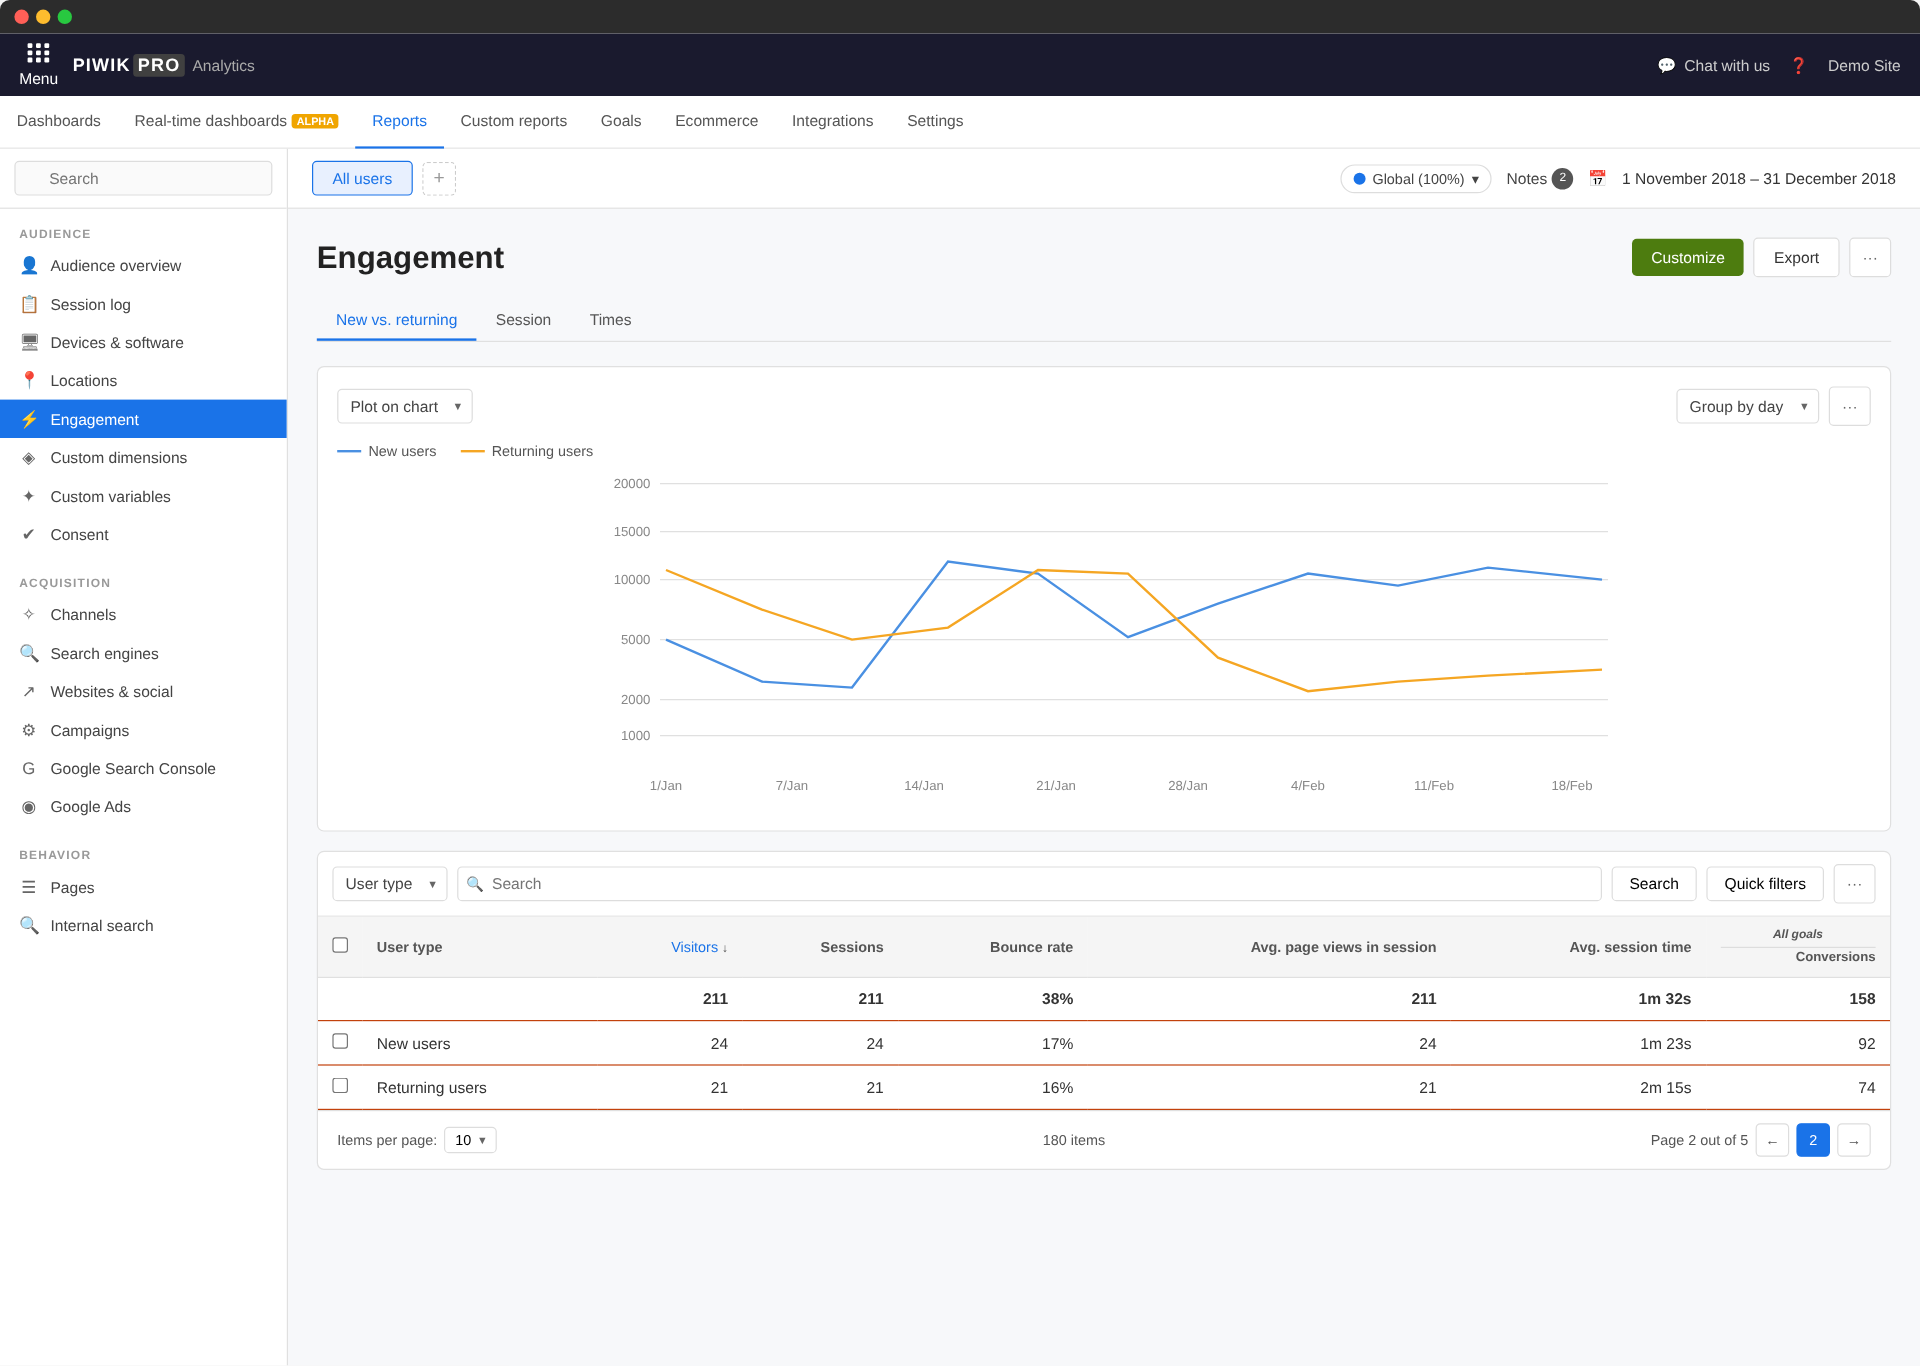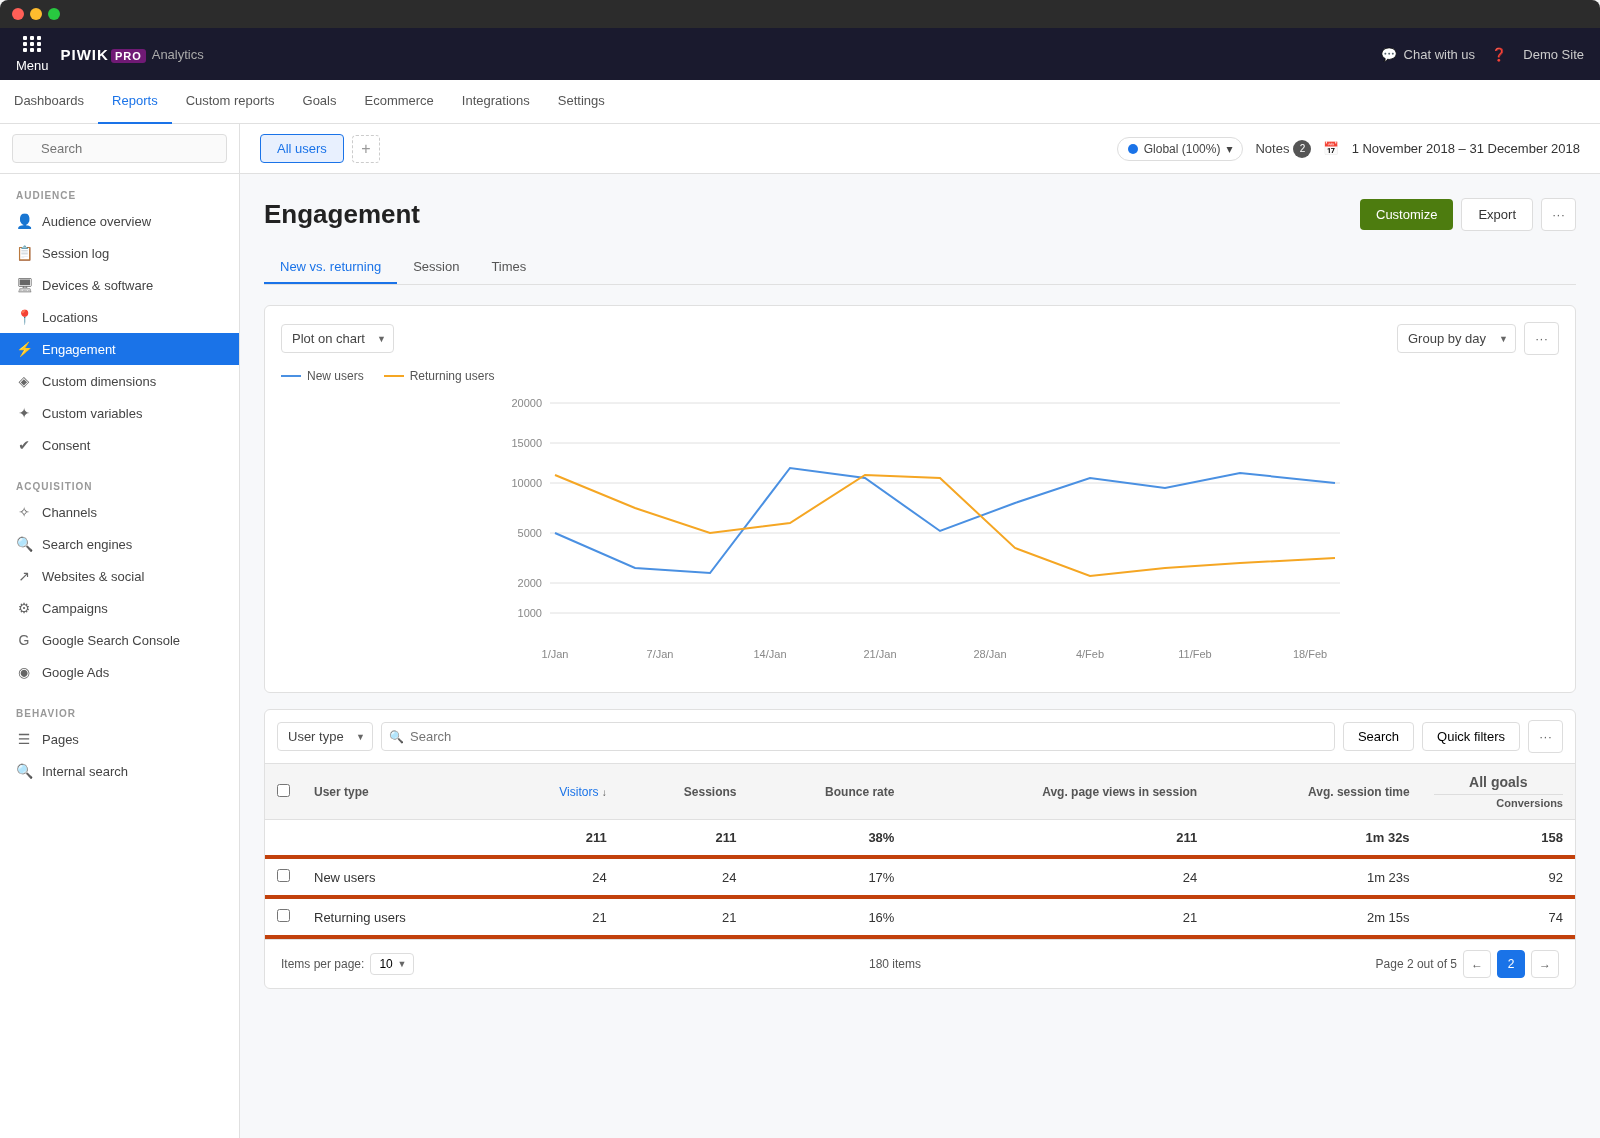--- a/index.html
+++ b/index.html
@@ -13,21 +13,21 @@
     .window-btn.green { background: #28c840; }
 
     
     .top-bar { background: #1a1a2e; display: flex; align-items: center; justify-content: space-between; padding: 0 16px; height: 52px; }
     .top-bar-left { display: flex; align-items: center; gap: 12px; }
     .menu-btn { display: flex; align-items: center; gap: 6px; color: #fff; font-size: 13px; cursor: pointer; flex-direction: column; }
     .menu-icon { display: grid; grid-template-columns: repeat(3,5px); gap: 2px; }
     .menu-dot { width: 4px; height: 4px; background: #fff; border-radius: 1px; }
     .logo { display: flex; align-items: center; gap: 6px; }
     .logo-text { color: #fff; font-weight: 700; font-size: 15px; letter-spacing: 1px; }
-    .logo-pro { background: #701a75; color: #fff; font-size: 11px; font-weight: 700; padding: 1px 4px; border-radius: 3px; margin-left: 2px; }
+    .logo-pro { background: #404040; color: #fff; font-size: 15px; font-weight: 700; padding: 1px 4px; border-radius: 3px; margin-left: 2px; }
     .logo-analytics { color: #aaa; font-size: 13px; }
     .top-bar-right { display: flex; align-items: center; gap: 16px; color: #ccc; }
     .chat-btn { display: flex; align-items: center; gap: 6px; color: #ccc; cursor: pointer; font-size: 13px; }
     .demo-site { color: #ccc; font-size: 13px; cursor: pointer; text-align: right; }
 
     
     .nav-bar { background: #fff; border-bottom: 1px solid #e0e0e0; display: flex; align-items: center; padding: 0 0; height: 44px; }
     .nav-item { padding: 0 14px; height: 44px; display: flex; align-items: center; font-size: 13px; color: #555; cursor: pointer; border-bottom: 2px solid transparent; }
     .nav-item.active { color: #1a73e8; border-bottom-color: #1a73e8; font-weight: 500; }
     .alpha-badge { background: #f0a500; color: #fff; font-size: 9px; font-weight: 700; padding: 1px 4px; border-radius: 3px; margin-left: 4px; }
@@ -100,21 +100,21 @@
     .table-search-wrap { flex: 1; position: relative; }
     .table-search { width: 100%; border: 1px solid #ddd; border-radius: 4px; padding: 6px 10px 6px 28px; font-size: 13px; color: #999; }
     .table-search-icon { position: absolute; left: 8px; top: 50%; transform: translateY(-50%); color: #999; font-size: 12px; }
     .search-btn { background: #fff; border: 1px solid #ddd; border-radius: 4px; padding: 6px 14px; font-size: 13px; cursor: pointer; }
     .quick-filters-btn { background: #fff; border: 1px solid #ddd; border-radius: 4px; padding: 6px 14px; font-size: 13px; cursor: pointer; }
 
     table { width: 100%; border-collapse: collapse; }
     thead tr { background: #f5f5f5; }
     th { padding: 10px 12px; text-align: right; font-size: 12px; font-weight: 600; color: #555; border-bottom: 1px solid #e0e0e0; white-space: nowrap; }
     th:first-child, th:nth-child(2) { text-align: left; }
-    td { padding: 10px 12px; text-align: right; font-size: 13px; color: #333; border-bottom: 4px solid #c2410c; }
+    td { padding: 10px 12px; text-align: right; font-size: 13px; color: #333; border-bottom: 1px solid #c2410c; }
     td:nth-child(2) { text-align: left; }
     .col-visitors { color: #1a73e8; font-weight: 500; cursor: pointer; }
     .col-visitors-arrow { font-size: 10px; }
     .checkbox-cell { width: 30px; text-align: center; }
     input[type="checkbox"] { cursor: pointer; }
 
     .table-footer { display: flex; align-items: center; justify-content: space-between; padding: 10px 16px; border-top: 1px solid #e0e0e0; font-size: 12px; color: #555; }
     .items-per-page { display: flex; align-items: center; gap: 6px; }
     .items-select { border: 1px solid #ddd; border-radius: 4px; padding: 3px 20px 3px 8px; font-size: 12px; appearance: none; background: #fff; }
     .pagination { display: flex; align-items: center; gap: 6px; }
@@ -160,20 +160,24 @@
       <span>Chat with us</span>
     </div>
     <span style="color:#ccc;cursor:pointer;">❓</span>
     <span class="demo-site">Demo Site</span>
   </div>
 </div>
 
 <div class="nav-bar">
   <div class="nav-item">
       <span>Dashboards</span>
+    </div>
+  <div class="nav-item">
+      <span>Real-time dashboards</span>
+      <span class="alpha-badge">ALPHA</span>
     </div>
   <div class="nav-item active">
       <span>Reports</span>
     </div>
   <div class="nav-item">
       <span>Custom reports</span>
     </div>
   <div class="nav-item">
       <span>Goals</span>
     </div>
@@ -399,21 +403,21 @@
           <thead>
             <tr>
               <th class="checkbox-cell th-sub"><input type="checkbox" style=""></th>
               <th class="th-sub"><span>User type</span></th>
               <th class="th-sub"><span class="col-visitors">Visitors</span> <span class="col-visitors-arrow">↓</span></th>
               <th class="th-sub"><span>Sessions</span></th>
               <th class="th-sub"><span>Bounce rate</span></th>
               <th class="th-sub"><span>Avg. page views in session</span></th>
               <th class="th-sub"><span>Avg. session time</span></th>
               <th class="th-sub">
-                <div style="text-align:center; border-bottom:1px solid #ddd; padding-bottom:4px; margin-bottom:2px; font-size:14px;"><span>All goals</span></div>
+                <div style="text-align:center; border-bottom:1px solid #ddd; padding-bottom:4px; margin-bottom:2px; font-size:10px;font-style:italic;"><span>All goals</span></div>
                 <div style="text-align:right; font-size:11px;"><span>Conversions</span></div>
               </th>
             </tr>
           </thead>
           <tbody>
 
             <tr>
               <td class="checkbox-cell"></td>
               <td></td>
               <td style="font-weight:600;">211</td>

